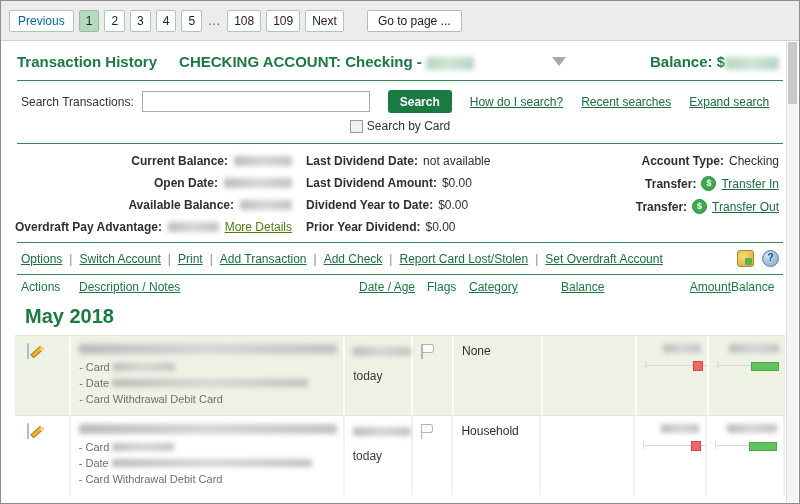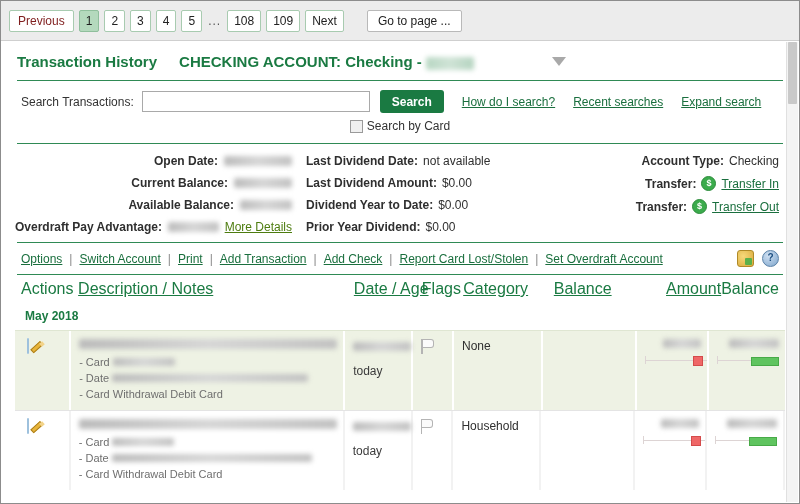--- a/index.html
+++ b/index.html
@@ -43,21 +43,21 @@
     height: 22px;
     min-width: 18px;
     padding: 0 6px;
     display: inline-flex;
     align-items: center;
     justify-content: center;
     border-radius: 2px;
     cursor: pointer;
     box-sizing: border-box;
   }
-  .pbtn.prev { color: #7f1d1d; padding: 0 8px; }
+  .pbtn.prev { color: #0369a1; padding: 0 8px; }
   .pbtn.active { background: #b4d9bd; border-color: #8fbf9c; color: #1f1f1f; }
   .ellip {
     color: #555555;
     font-size: 12px;
     padding: 0 1px;
     letter-spacing: 1px;
   }
   .gotop {
     margin-left: 18px;
     border: 1px solid #b9b9b9;
@@ -137,21 +137,21 @@
   .search-input {
     width: 228px; height: 21px;
     border: 1px solid #a9a9a9;
     background: #fff;
     font-size: 12px;
     padding: 0 4px;
     box-sizing: border-box;
     font-family: "Liberation Sans", sans-serif;
   }
   .search-btn {
-    margin-left: 10px;
+    margin-left: 18px;
     background: #1a7a42;
     color: #ffffff;
     border: 0;
     border-radius: 3px;
     height: 23px;
     padding: 0 12px;
     font-size: 12px;
     font-weight: bold;
     cursor: pointer;
     font-family: "Liberation Sans", sans-serif;
@@ -264,38 +264,38 @@
     text-align: center;
     line-height: 14px;
     cursor: pointer;
   }
 
   
   .thead {
     display: flex;
     align-items: center;
     color: #1a7a42;
-    font-size: 16px;
+    font-size: 12px;
     padding: 5px 2px 5px 6px;
     font-weight: normal;
   }
   .th { white-space: nowrap; }
   .th.u { text-decoration: underline; cursor: pointer; }
   .th-actions { width: 58px; }
   .th-desc   { width: 280px; }
   .th-date   { width: 68px; }
   .th-flags  { width: 42px; }
   .th-cat    { width: 92px; }
   .th-merch  { width: 98px; text-align: left; }
   .th-amt    { width: 72px; text-align: right; }
   .th-bal    { flex: 1; text-align: left; padding-right: 4px; }
 
   .month-hd {
     color: #1a7a42;
-    font-size: 12px;
+    font-size: 20px;
     font-weight: bold;
     padding: 6px 2px 7px 10px;
   }
 
   .trow {
     display: flex;
     background: #eef2e4;
     border-top: 1px solid #dfe6d2;
     min-height: 78px;
     box-sizing: border-box;
@@ -480,20 +480,23 @@
 
   <div class="content">
 
     <div class="acct-header">
       <span class="th-title">Transaction History</span>
       <span class="acct-name">
         <span>CHECKING ACCOUNT: Checking -</span>
         <span class="blur-s" style="width:48px;height:13px;">&nbsp;</span>
       </span>
       <span class="chev"></span>
+      <span class="balance">
+        <span>Balance: $</span><span class="blur-s" style="width:54px;height:13px;">&nbsp;</span>
+      </span>
     </div>
 
     <hr class="hr-green">
 
     <div class="searchrow">
       <label>Search Transactions:</label>
       <input class="search-input" type="text" placeholder="" style="">
       <button class="search-btn">Search</button>
       <span class="slink">How do I search?</span>
       <span class="slink">Recent searches</span>
@@ -502,26 +505,26 @@
     <div class="bycard">
       <span class="cb"></span>
       <span class="lbl">Search by Card</span>
     </div>
 
     <hr class="hr-green">
 
     <div class="details">
       <div class="dcol c1">
         <div class="drow">
+          <span class="dlabel">Current Balance:</span>
+          <span class="blur-g" style="width:58px;height:10px;margin-left:6px;">&nbsp;</span>
+        </div>
+        <div class="drow">
           <span class="dlabel">Open Date:</span>
           <span class="blur-g" style="width:68px;height:10px;margin-left:6px;">&nbsp;</span>
-        </div>
-        <div class="drow">
-          <span class="dlabel">Current Balance:</span>
-          <span class="blur-g" style="width:58px;height:10px;margin-left:6px;">&nbsp;</span>
         </div>
         <div class="drow">
           <span class="dlabel">Available Balance:</span>
           <span class="blur-g" style="width:52px;height:10px;margin-left:6px;">&nbsp;</span>
         </div>
         <div class="drow">
           <span class="dlabel">Overdraft Pay Advantage:</span>
           <span class="blur-g" style="width:56px;height:10px;margin-left:6px;">&nbsp;</span>
           <span class="morelink">More Details</span>
         </div>

